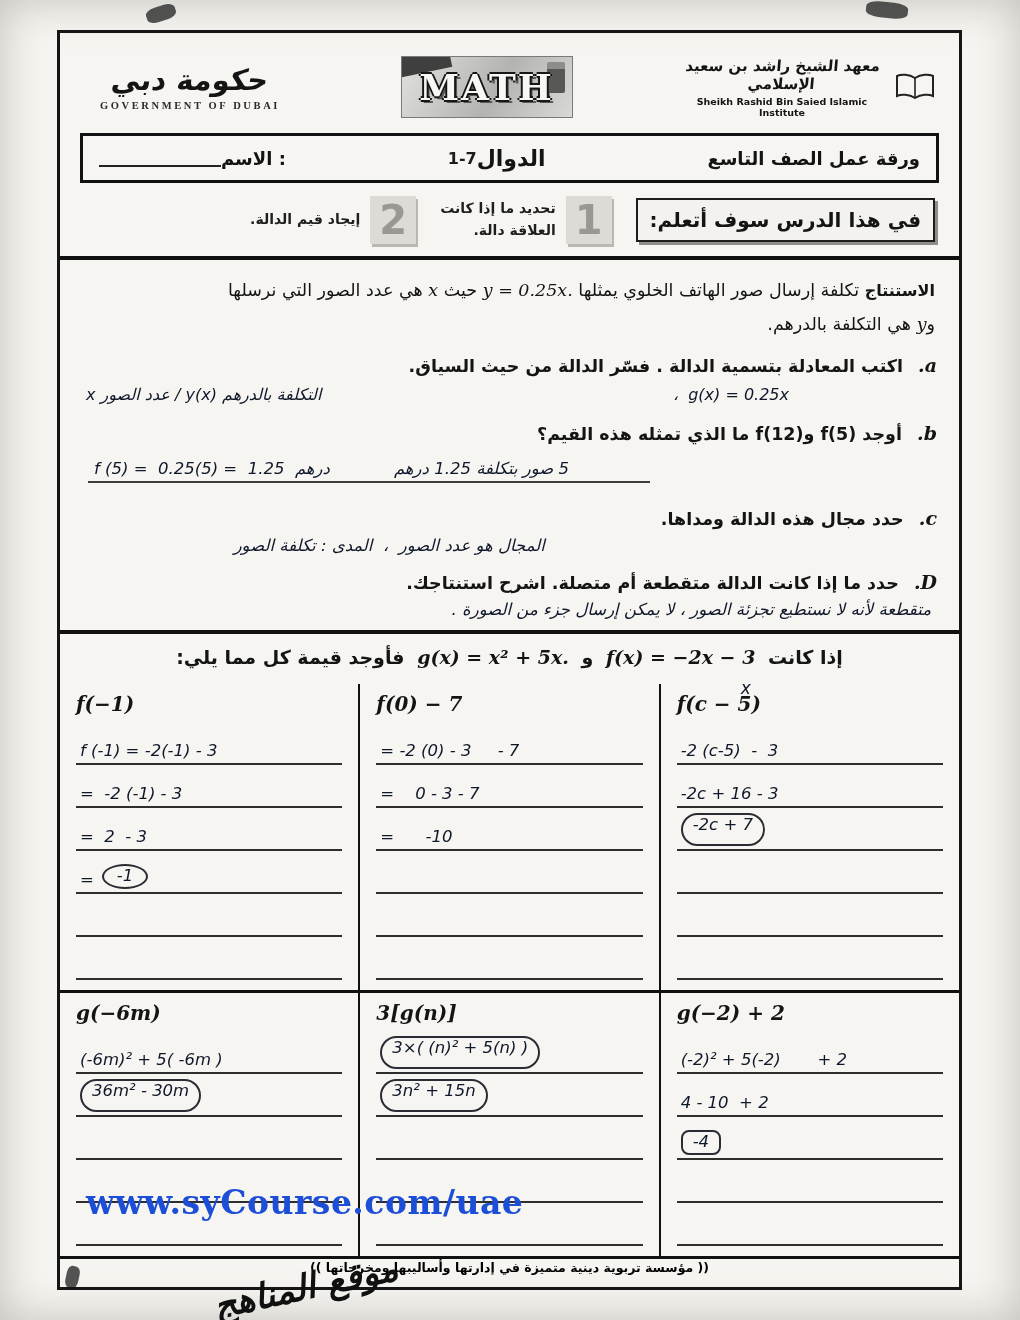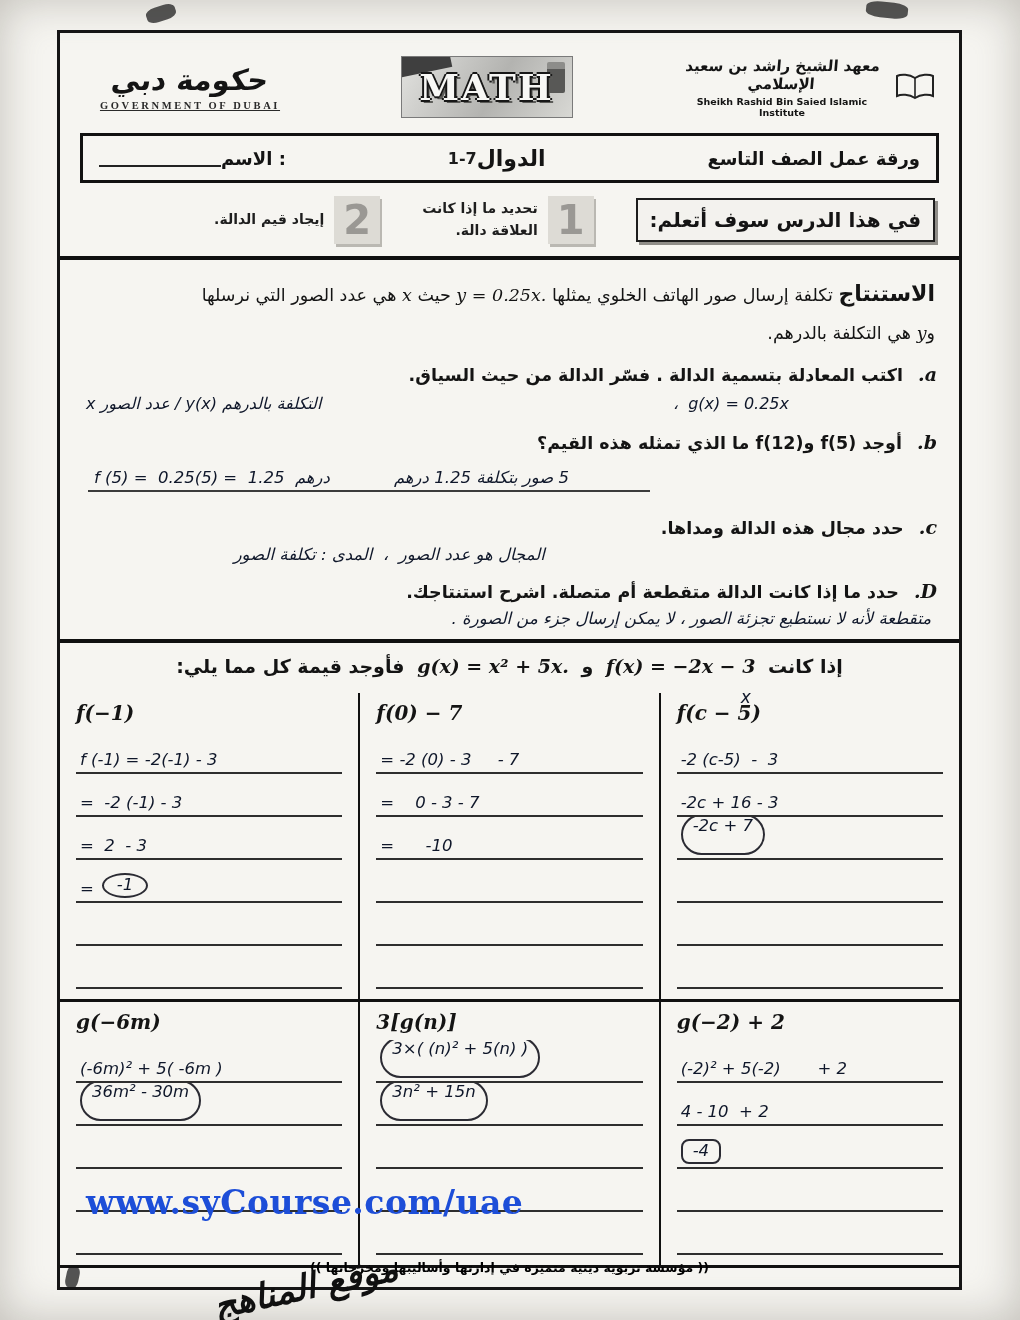--- a/index.html
+++ b/index.html
@@ -15,21 +15,21 @@
   .a3 { left:66px;  top:1266px; width:13px; height:22px; transform:rotate(12deg); }
 
   .frame { position:absolute; left:57px; top:30px; width:905px; height:1260px;
            border:3px solid #151515; padding:8px 20px 0; box-sizing:border-box; }
 
   
   .hdr { display:flex; justify-content:space-between; align-items:center; height:92px; padding:0 4px; }
   .logo-dubai { width:212px; text-align:center; }
   .dubai-ar { font-size:29px; font-weight:bold; transform:skewX(-8deg); }
   .dubai-en { font-size:10.5px; letter-spacing:2.6px; font-weight:bold; color:#2a2a2a;
-              font-family:"Liberation Serif", serif; margin-top:3px;text-decoration:underline; }
+              font-family:"Liberation Serif", serif; margin-top:3px; }
   .logo-math { width:170px; height:60px; border:1px solid #7a7a7a; position:relative;
                background:linear-gradient(120deg,#e2e2df,#b3b3b0 55%,#d8d8d4);
                display:flex; align-items:center; justify-content:center; overflow:hidden; }
   .logo-math::before { content:""; position:absolute; left:-10px; top:-12px; width:58px; height:28px;
                background:#3f3f3f; transform:rotate(-12deg); }
   .calc-icon { position:absolute; right:7px; top:5px; width:18px; height:24px; background:#585856;
                border-radius:2px; border-top:7px solid #8d8d8a; }
   .math-txt { position:relative; font-family:"DejaVu Serif", serif; font-weight:bold; font-size:36px;
               letter-spacing:2px; color:#f7f7f5;
               text-shadow:-2px 0 0 #171717, 2px 0 0 #171717, 0 -2px 0 #171717, 0 2px 0 #171717, 3px 3px 0 #5b5b58; }
@@ -44,35 +44,35 @@
               justify-content:space-between; padding:0 16px; }
   .name-area { display:flex; align-items:center; gap:0; }
   .name-line { width:122px; height:16px; border-bottom:2px solid #222; display:inline-block; }
   .name-label { font-weight:bold; font-size:18px; }
   .lesson-area { display:flex; align-items:center; }
   .lesson-no { font-size:16px; font-weight:bold; color:#1c1c1c; }
   .lesson-title { font-size:22px; font-weight:bold; }
   .ws-title { font-size:18px; font-weight:bold; }
 
   
-  .objectives { display:flex; align-items:center; justify-content:flex-end; gap:42px; padding:13px 4px 12px; }
+  .objectives { display:flex; align-items:center; justify-content:flex-end; gap:24px; padding:13px 4px 12px; }
   .obj-item { display:flex; align-items:center; gap:10px; }
   .obj-num { font-size:40px; font-weight:bold; color:#9a9894; background:#dddbd5;
              padding:0 9px; line-height:48px; box-shadow:2px 3px 0 #bab8b2; }
   .obj-text { font-size:14px; font-weight:bold; text-align:right; direction:rtl; line-height:1.55; color:#1e1e1e; }
   .obj-intro { border:2.5px solid #1d1d1d; padding:8px 12px; font-size:20px; font-weight:bold;
                box-shadow:3px 3px 0 #8f8d88; direction:rtl; background:#f3f2ee; }
 
   .rule-thick { border-top:4px solid #101010; margin:0 -20px; }
 
   
   .math { font-family:"DejaVu Serif", serif; font-style:italic; }
   .ltr { direction:ltr; unicode-bidi:isolate; display:inline-block; white-space:pre; }
   .problem { direction:rtl; text-align:right; padding:13px 4px 4px; font-size:17.5px; line-height:1.95; }
-  .kw { font-size:22px;margin-top:47px; }
+  .kw { font-size:16px;margin-top:47px; }
   .part { direction:rtl; text-align:right; font-size:17.5px; font-weight:bold; padding:9px 2px 2px; }
   .plabel { font-family:"DejaVu Serif", serif; font-style:italic; font-size:19px; margin-left:9px; }
   .hw { font-style:italic; color:#0f172a; white-space:pre; }
   .a-hw { display:flex; justify-content:space-between; align-items:flex-start;
           padding:7px 150px 9px 6px; font-size:16px; }
   .a-hw .note { direction:rtl; white-space:normal; }
   .b-line { margin:11px 4px 15px 8px; width:64%; border-bottom:2px solid #3c3c3c;
             display:flex; gap:64px; align-items:flex-start; padding:2px 6px 3px; font-size:16.5px; }
   .c-hw { direction:rtl; text-align:center; width:72%; padding:5px 0 7px; font-size:16.5px; }
   .d-hw { direction:rtl; text-align:right; padding:5px 8px 11px 0; font-size:16.5px; }
@@ -86,21 +86,21 @@
   .row2 { border-top:3px solid #111; }
   .cell { flex:1 1 0; min-width:0; padding:8px 16px 10px; box-sizing:border-box; }
   .cell + .cell { border-left:2px solid #111; }
   .cell-title { direction:ltr; text-align:left; font-family:"DejaVu Serif", serif; font-style:italic;
                 font-weight:bold; font-size:20px; height:30px; position:relative; }
   .annot { position:absolute; left:64px; top:-14px; font-size:17px; font-weight:normal;
            font-family:"DejaVu Sans", sans-serif; }
   .cline { height:38px; border-bottom:2px solid #2e2e2e; display:flex; align-items:flex-end;
            gap:8px; padding:0 4px 3px; font-size:16.5px; direction:ltr; overflow:hidden; }
   .circled { border:2.5px solid #2b2b33; border-radius:50%; padding:0 13px 2px; }
-  .oval { border:2.5px solid #2b2b33; border-radius:30px; padding:0 10px 18px; }
+  .oval { border:2.5px solid #2b2b33; border-radius:30px; padding:0 10px 10px; }
   .boxed { border:2.5px solid #2b2b33; border-radius:8px; padding:0 10px 2px; }
 
   .watermark { position:absolute; left:26px; top:1150px; font-family:"DejaVu Serif", serif;
                font-weight:bold; font-size:33px; color:#1d4ed8; letter-spacing:.5px; }
   .footer-text { position:absolute; bottom:12px; left:0; right:0; text-align:center;
                  direction:rtl; font-size:12.5px; font-weight:bold; color:#000000; }
   .hw-footer { position:absolute; left:152px; bottom:-20px; font-size:35px; font-weight:bold;
                font-style:italic; color:#101010; transform:rotate(-12deg); }
 </style>
 </head>

